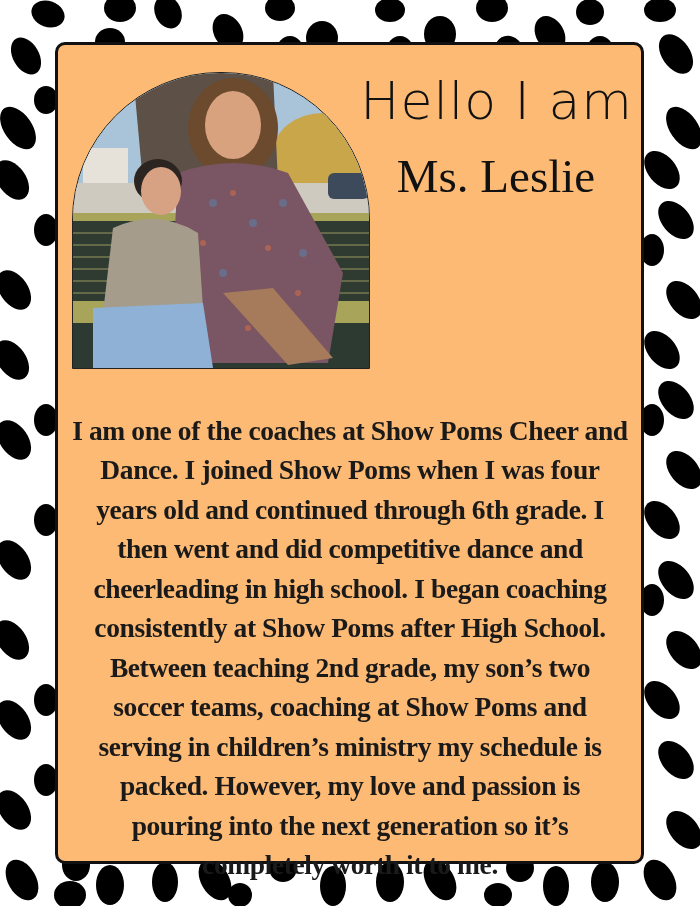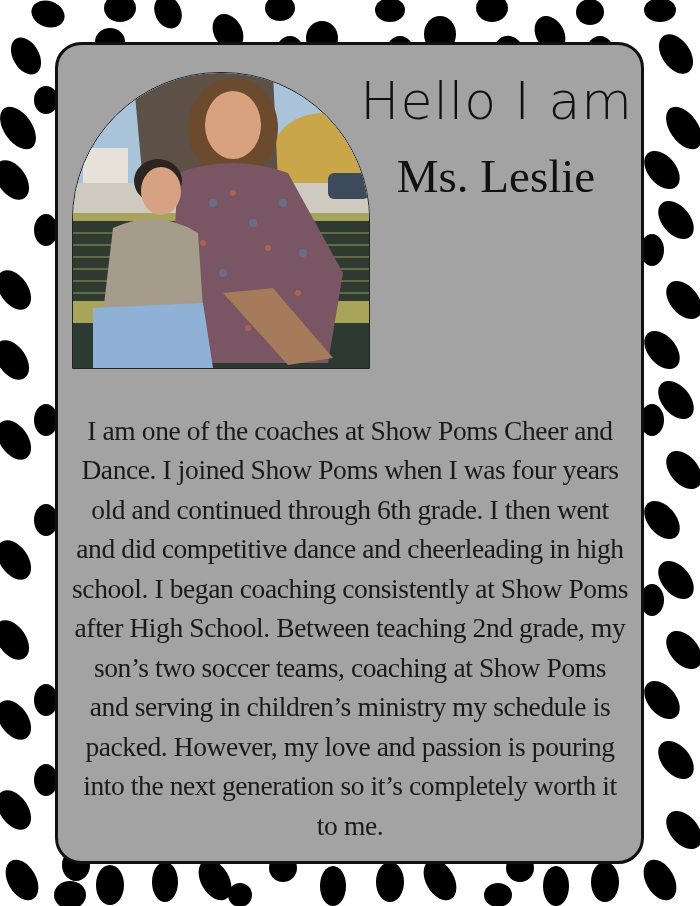--- a/index.html
+++ b/index.html
@@ -4,21 +4,21 @@
 <style>
   html, body { margin: 0; padding: 0; }
   body {
     width: 700px; height: 906px; overflow: hidden; position: relative;
     background: #ffffff;
     font-family: "Liberation Serif", serif;
   }
   .pattern { position: absolute; inset: 0; z-index: 0; }
   .card {
     position: absolute; left: 55px; top: 42px; width: 583px; height: 816px;
-    background: #a3a3a3; border: 3px solid #111111; border-radius: 26px;
+    background: #fdba74; border: 3px solid #111111; border-radius: 10px;
     z-index: 1; box-sizing: content-box;
   }
   .photo {
     position: absolute; left: 14px; top: 27px; width: 296px; height: 295px;
     border-radius: 148px 148px 0 0; overflow: hidden;
     border: 1px solid #222;
     background: #9fb8c9;
   }
   .photo svg { display: block; width: 100%; height: 100%; }
   .greeting {
@@ -29,20 +29,21 @@
   .name {
     position: absolute; left: 300px; top: 108px; width: 276px; text-align: center;
     font-family: "Liberation Serif", serif; font-size: 47px; color: #111;
     line-height: 1;
   }
   .bio {
     position: absolute; left: 14px; top: 338px; width: 556px;
     text-align: center; font-family: "Liberation Serif", serif;
     font-size: 27.5px; line-height: 39.5px; color: #1a1a1a;
     letter-spacing: -0.4px;
+    font-weight: bold;
   }
 </style>
 </head>
 <body>
 
 <svg class="pattern" viewBox="0 0 700 906" preserveAspectRatio="none">
   <g fill="#000">
 
     <ellipse cx="48" cy="14" rx="17" ry="13" transform="rotate(20 48 14)"></ellipse>
     <ellipse cx="120" cy="8" rx="16" ry="14"></ellipse>

